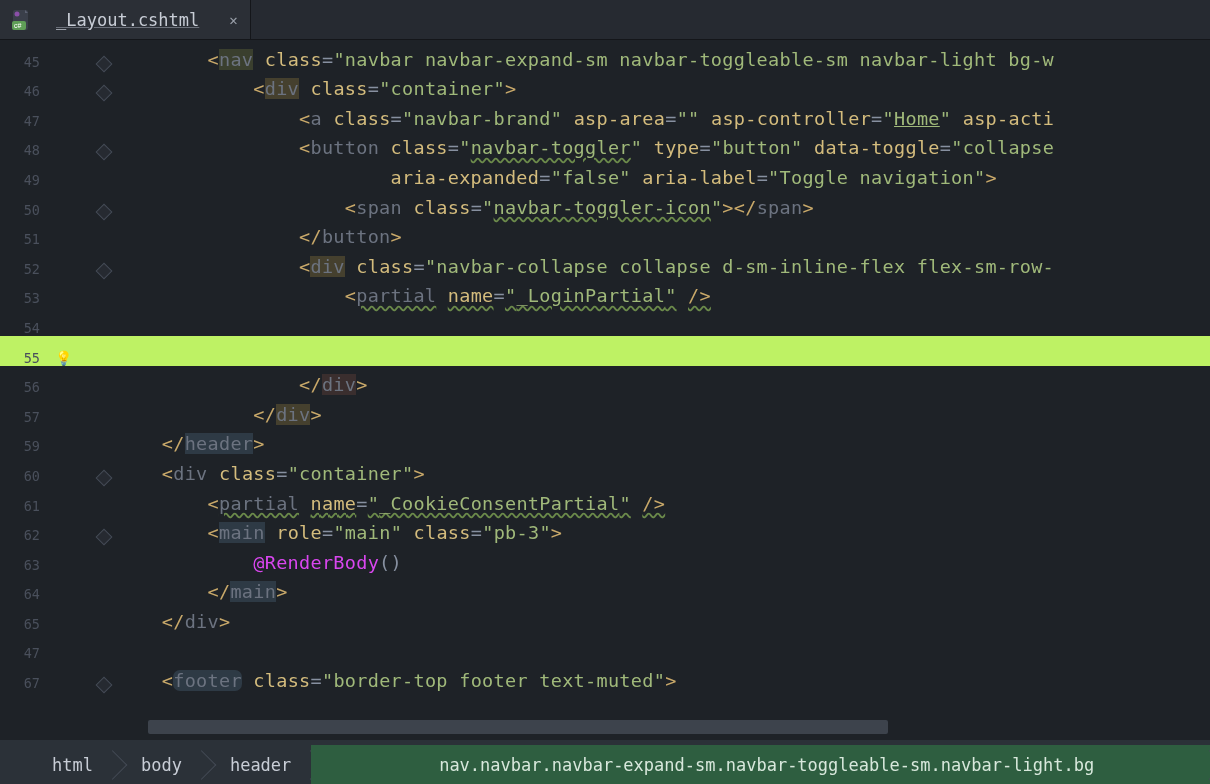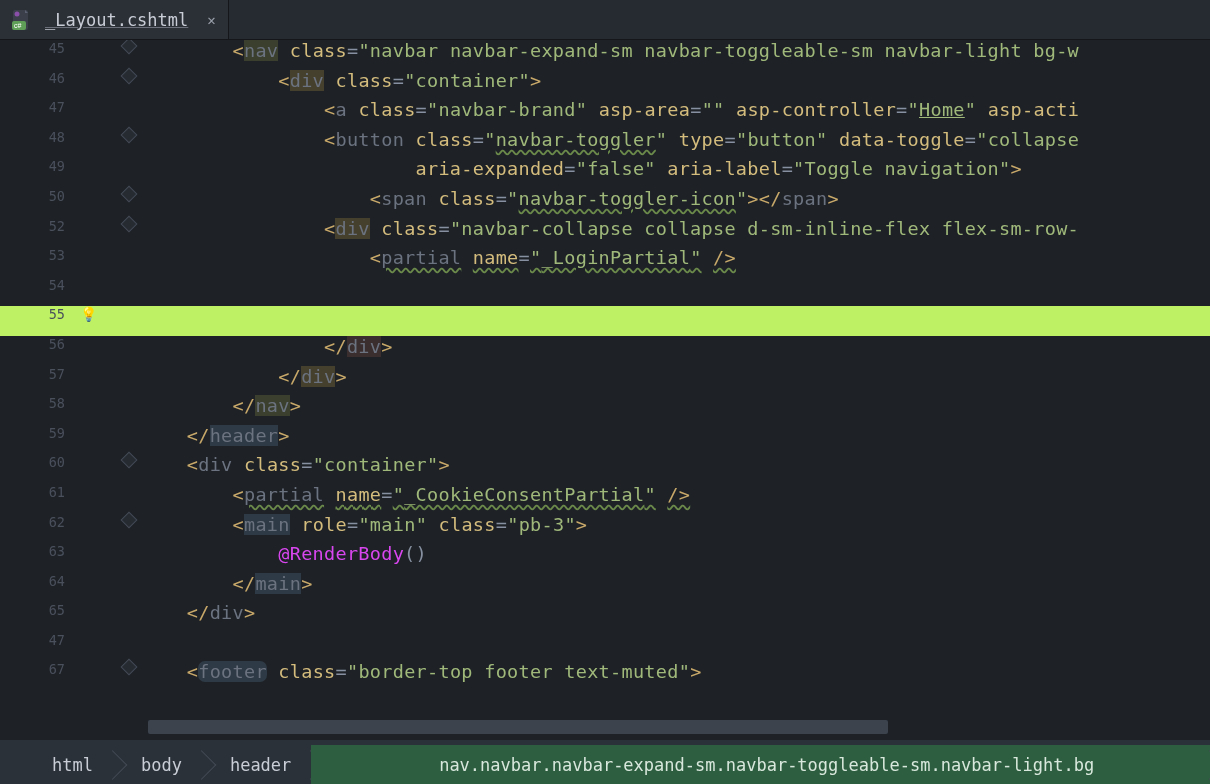--- a/index.html
+++ b/index.html
@@ -18,21 +18,21 @@
     display: flex;
     align-items: stretch;
     border-bottom: 1px solid #14161a;
   }
   .tab {
     display: flex;
     align-items: center;
     padding: 0 12px;
     background: #2b2f36;
     border-right: 1px solid #14161a;
-    gap: 13px;
+    gap: 24px;
     cursor: pointer;
   }
   .tab-icon {
     display: inline-flex;
     align-items: center;
   }
   .tab-label {
     color: #c8cdd6;
     font-size: 17px;
     text-decoration: underline;
@@ -44,24 +44,23 @@
     margin-left: 6px;
     cursor: pointer;
   }
   .editor {
     position: relative;
     height: 700px;
     overflow: hidden;
   }
   .line {
     display: flex;
-    align-items: flex-start;
+    align-items: flex-end;
     height: 29.6px;
     white-space: pre;
-    padding-left: 25px;
   }
   .ln {
     width: 48px;
     text-align: right;
     color: #4a505c;
     font-size: 13.5px;
     padding-right: 8px;
     flex-shrink: 0;
   }
   .icon-col {
@@ -236,20 +235,28 @@
 
   <div class="line">
     <span class="ln">50</span>
     <span class="icon-col"></span>
     <span class="marker-col"><div class="mark-yellow"></div></span>
     <span class="vbar"><div class="vbar-inner"></div></span>
     <span class="fold-col"><div class="fold"></div></span>
     <span class="code">                    <span class="t-brack">&lt;</span><span class="t-tag">span</span> <span class="t-attr">class</span><span class="t-op">=</span><span class="t-str">"<span class="wavy">navbar-toggler-icon</span>"</span><span class="t-brack">&gt;&lt;/</span><span class="t-tag">span</span><span class="t-brack">&gt;</span></span>
   </div>
 
+  <div class="line">
+    <span class="ln">51</span>
+    <span class="icon-col"></span>
+    <span class="marker-col"><div class="mark-green"></div></span>
+    <span class="vbar"><div class="vbar-inner"></div></span>
+    <span class="fold-col"></span>
+    <span class="code">                <span class="t-brack">&lt;/</span><span class="t-tag">button</span><span class="t-brack">&gt;</span></span>
+  </div>
 
   <div class="line">
     <span class="ln">52</span>
     <span class="icon-col"></span>
     <span class="marker-col"></span>
     <span class="vbar"><div class="vbar-inner"></div></span>
     <span class="fold-col"><div class="fold"></div></span>
     <span class="code">                <span class="t-brack">&lt;</span><span class="t-tag t-div">div</span> <span class="t-attr">class</span><span class="t-op">=</span><span class="t-str">"<span>navbar-collapse collapse d-sm-inline-flex flex-sm-row-</span></span></span>
   </div>
 
@@ -291,28 +298,20 @@
 
   <div class="line">
     <span class="ln">57</span>
     <span class="icon-col"></span>
     <span class="marker-col"><div class="mark-yellow"></div></span>
     <span class="vbar"><div class="vbar-inner"></div></span>
     <span class="fold-col"></span>
     <span class="code">            <span class="t-brack">&lt;/</span><span class="t-tag t-div">div</span><span class="t-brack">&gt;</span></span>
   </div>
 
-  <div class="line">
-    <span class="ln">58</span>
-    <span class="icon-col"></span>
-    <span class="marker-col"><div class="mark-green"></div></span>
-    <span class="vbar"><div class="vbar-inner"></div></span>
-    <span class="fold-col"></span>
-    <span class="code">        <span class="t-brack">&lt;/</span><span class="t-tag t-navclose">nav</span><span class="t-brack">&gt;</span></span>
-  </div>
 
   <div class="line">
     <span class="ln">59</span>
     <span class="icon-col"></span>
     <span class="marker-col"><div class="mark-cyan"></div></span>
     <span class="vbar"><div class="vbar-inner"></div></span>
     <span class="fold-col"></span>
     <span class="code">    <span class="t-brack">&lt;/</span><span class="t-tag t-header">header</span><span class="t-brack">&gt;</span></span>
   </div>
 

